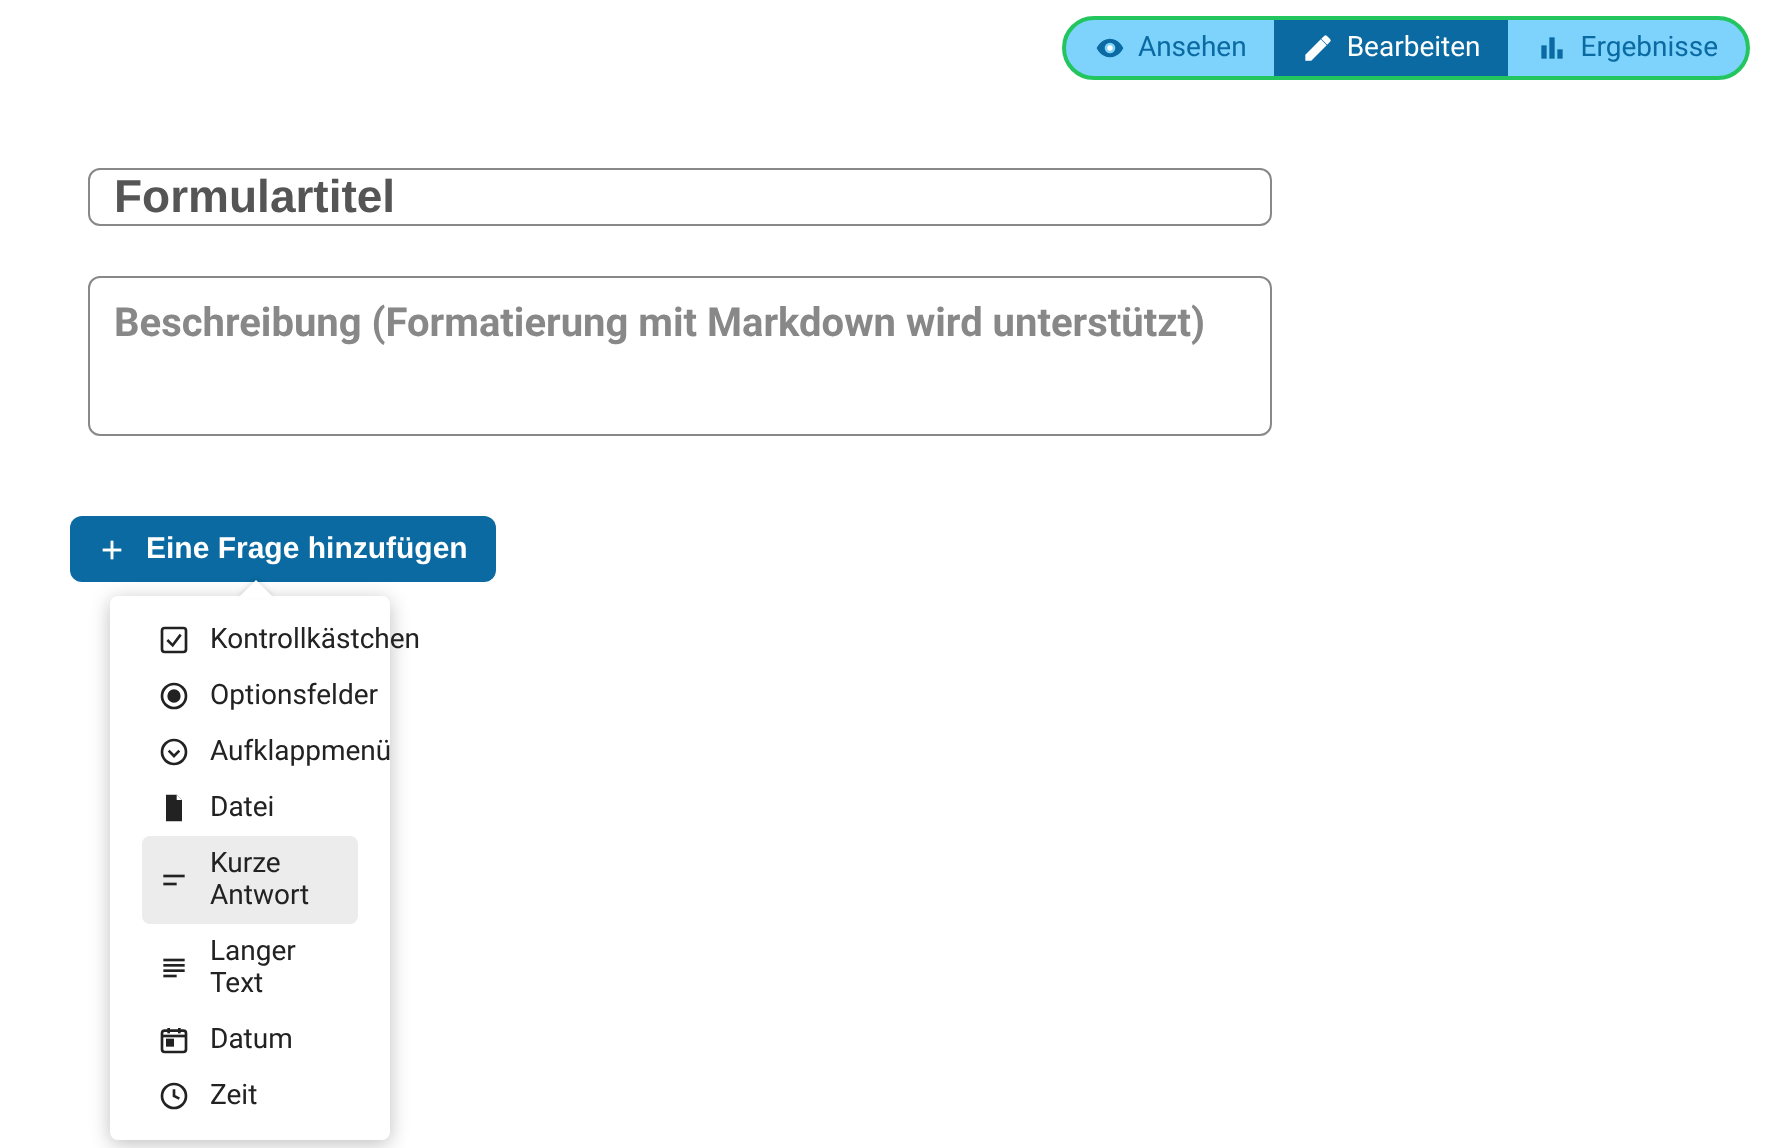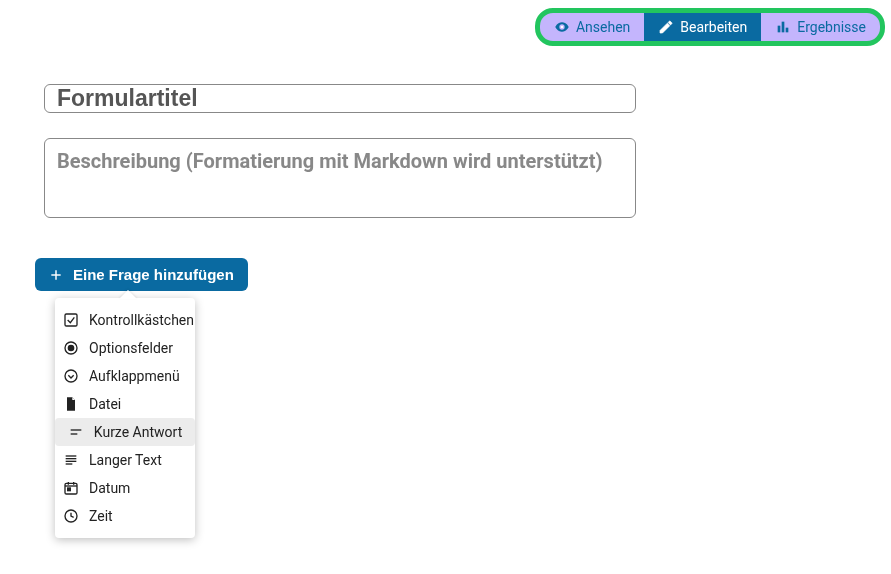--- a/index.html
+++ b/index.html
@@ -9,26 +9,26 @@
     color: #222;
     background: #fff;
     width: 891px;
     height: 574px;
     position: relative;
   }
 
   .topbar {
     position: absolute;
     top: 8px;
-    right: 6px;
-    display: flex;
-    border: 5px solid #22c55e;
+    right: 16px;
+    display: flex;
+    border: 2px solid #22c55e;
     border-radius: 18px;
     overflow: hidden;
-    background: #c4b5fd;
+    background: #7dd3fc;
   }
   .topbar .tab {
     display: flex;
     align-items: center;
     gap: 6px;
     padding: 6px 14px;
     cursor: pointer;
     color: #0a6aa1;
     font-size: 14px;
   }
@@ -95,21 +95,21 @@
   .add-btn svg { width: 14px; height: 14px; }
 
   .menu {
     position: absolute;
     left: 55px;
     top: 298px;
     width: 140px;
     background: #fff;
     border-radius: 4px;
     box-shadow: 0 2px 10px rgba(0,0,0,0.25);
-    padding: 8px 0;
+    padding: 8px 16px;
   }
   .menu::before {
     content: "";
     position: absolute;
     top: -8px;
     left: 64px;
     width: 0; height: 0;
     border-left: 9px solid transparent;
     border-right: 9px solid transparent;
     border-bottom: 9px solid #fff;

